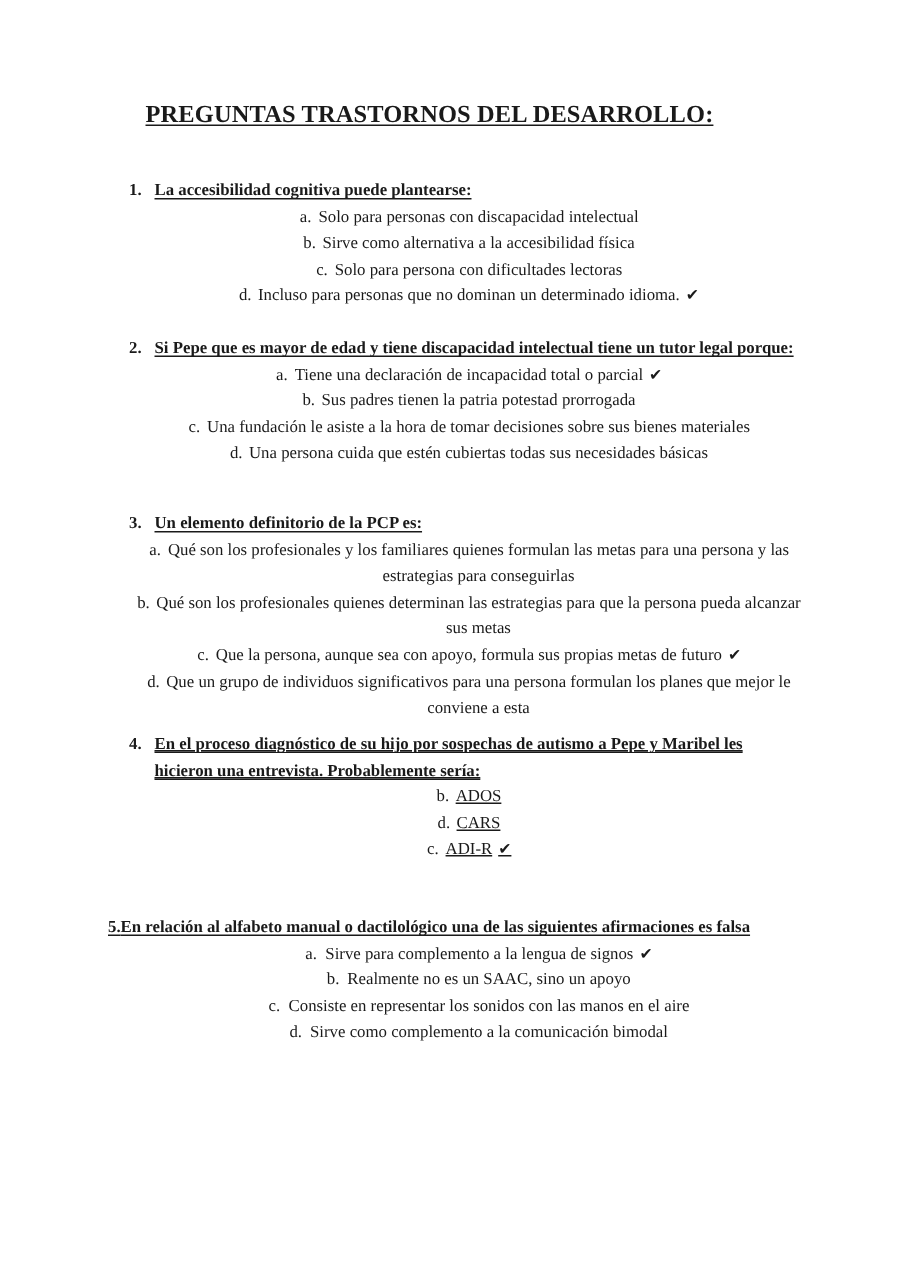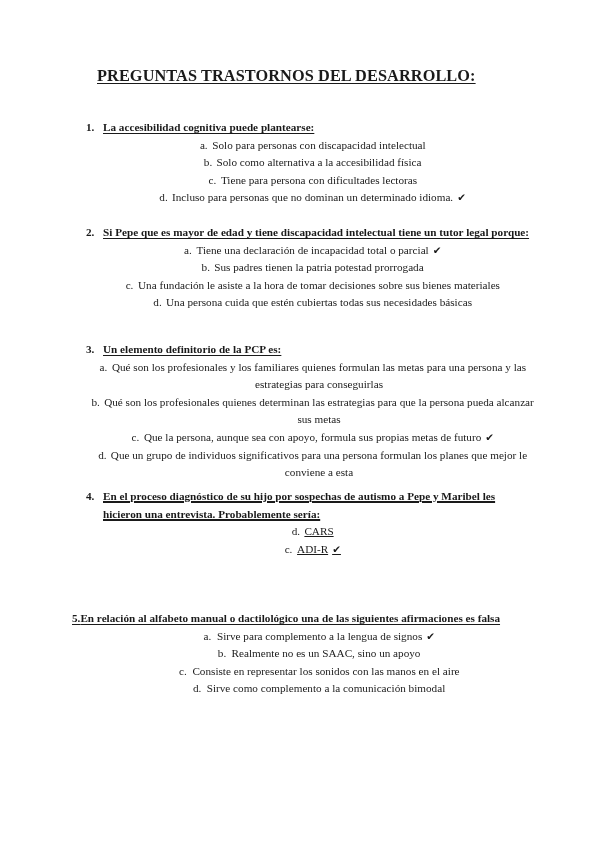--- a/index.html
+++ b/index.html
@@ -127,22 +127,22 @@
 
 <div class="page">
 
   <div class="doc-title">PREGUNTAS TRASTORNOS DEL DESARROLLO:</div>
 
   <div id="questions-root">
       <div class="qblock" style="top: 119px;">
         <div class="q-heading std"><span class="qnum">1.</span><span>La accesibilidad cognitiva puede plantearse:</span></div>
         <ul class="opts std">
           <li class="opt"><span class="oletter">a.</span><span>Solo para personas con discapacidad intelectual</span></li>
-          <li class="opt"><span class="oletter">b.</span><span>Solo como alternativa a la accesibilidad física</span></li>
-          <li class="opt"><span class="oletter">c.</span><span>Tiene para persona con dificultades lectoras</span></li>
+          <li class="opt"><span class="oletter">b.</span><span>Sirve como alternativa a la accesibilidad física</span></li>
+          <li class="opt"><span class="oletter">c.</span><span>Solo para persona con dificultades lectoras</span></li>
           <li class="opt"><span class="oletter">d.</span><span>Incluso para personas que no dominan un determinado idioma.</span><span class="check">✔</span></li>
         </ul>
       </div>
       <div class="qblock" style="top: 224px;">
         <div class="q-heading std"><span class="qnum">2.</span><span>Si Pepe que es mayor de edad y tiene discapacidad intelectual tiene un tutor legal porque:</span></div>
         <ul class="opts std">
           <li class="opt"><span class="oletter">a.</span><span>Tiene una declaración  de incapacidad total o parcial</span><span class="check">✔</span></li>
           <li class="opt"><span class="oletter">b.</span><span>Sus padres tienen la patria potestad prorrogada</span></li>
           <li class="opt"><span class="oletter">c.</span><span>Una fundación le asiste a la hora de tomar decisiones sobre sus bienes materiales</span></li>
           <li class="opt"><span class="oletter">d.</span><span>Una persona cuida que estén cubiertas todas sus necesidades básicas</span></li>
@@ -153,20 +153,21 @@
         <ul class="opts std">
           <li class="opt"><span class="oletter">a.</span><span>Qué son los profesionales y los familiares quienes formulan las metas para una persona y las estrategias para conseguirlas</span></li>
           <li class="opt"><span class="oletter">b.</span><span>Qué son los profesionales quienes determinan las estrategias para que la persona pueda alcanzar sus metas</span></li>
           <li class="opt"><span class="oletter">c.</span><span>Que la persona, aunque sea con apoyo, formula sus propias metas de futuro</span><span class="check">✔</span></li>
           <li class="opt"><span class="oletter">d.</span><span>Que un grupo de individuos significativos para una persona formulan los planes que mejor le conviene a esta</span></li>
         </ul>
       </div>
       <div class="qblock" style="top: 488px; text-decoration: underline;">
         <div class="q-heading std"><span class="qnum">4.</span><span>En el proceso diagnóstico de su hijo por sospechas de autismo a Pepe y Maribel les hicieron una entrevista. Probablemente sería:</span></div>
         <ul class="opts std">
+          <li class="opt"><span class="oletter">b.</span><span>ADOS</span></li>
           <li class="opt"><span class="oletter">d.</span><span>CARS</span></li>
           <li class="opt"><span class="oletter">c.</span><span>ADI-R</span><span class="check">✔</span></li>
         </ul>
       </div>
       <div class="qblock" style="top: 610px;">
         <div class="q-heading flat"><span class="qnum">5.</span><span>En relación al alfabeto manual o dactilológico una de las siguientes afirmaciones es falsa</span></div>
         <ul class="opts deep">
           <li class="opt"><span class="oletter">a.</span><span>Sirve para complemento a la lengua de signos</span><span class="check">✔</span></li>
           <li class="opt"><span class="oletter">b.</span><span>Realmente no es un SAAC, sino un apoyo</span></li>
           <li class="opt"><span class="oletter">c.</span><span>Consiste en representar los sonidos con las manos en el aire</span></li>

